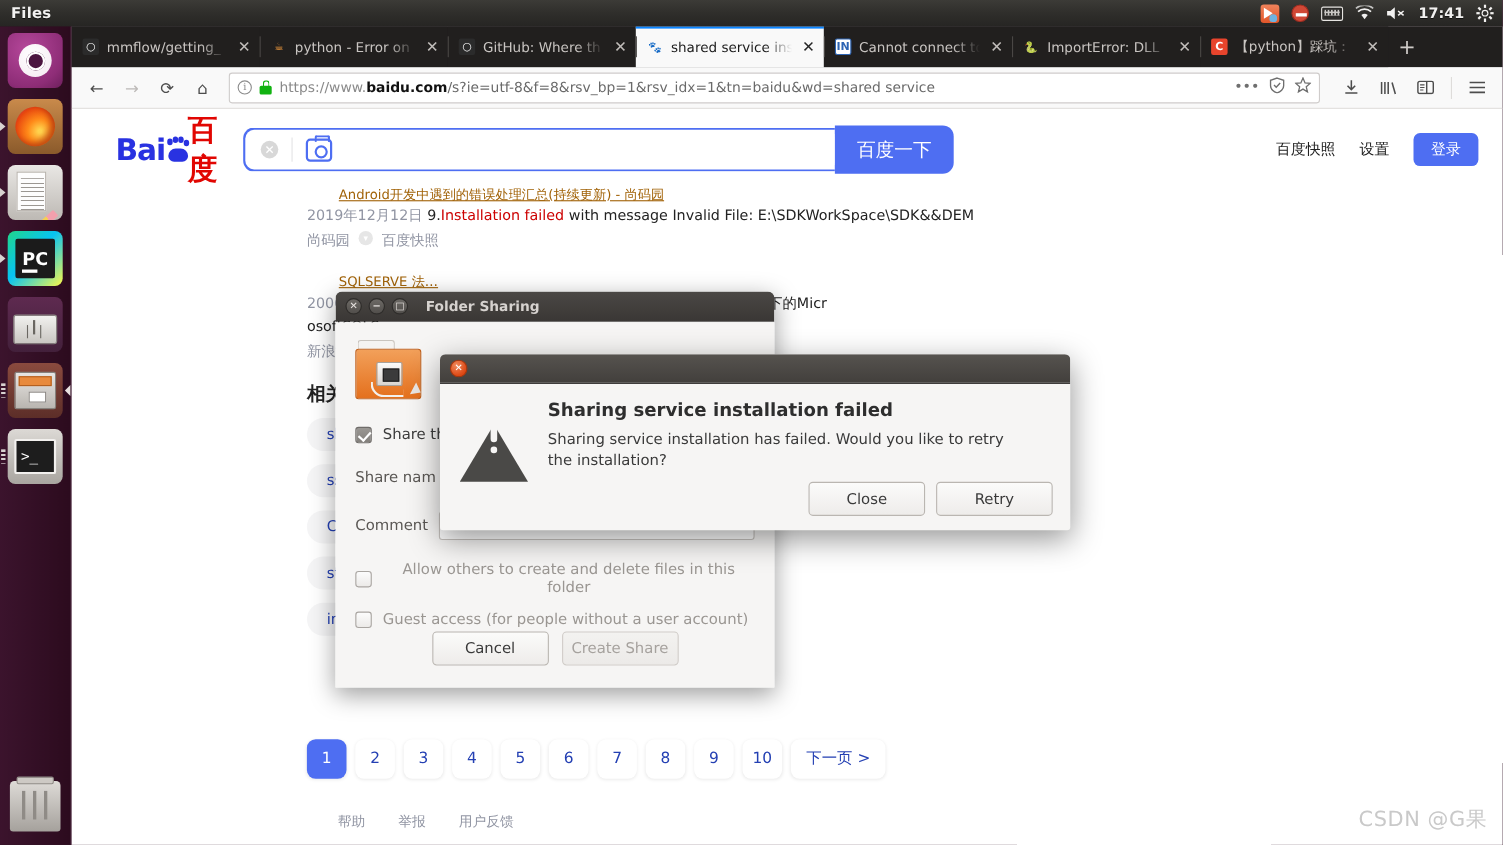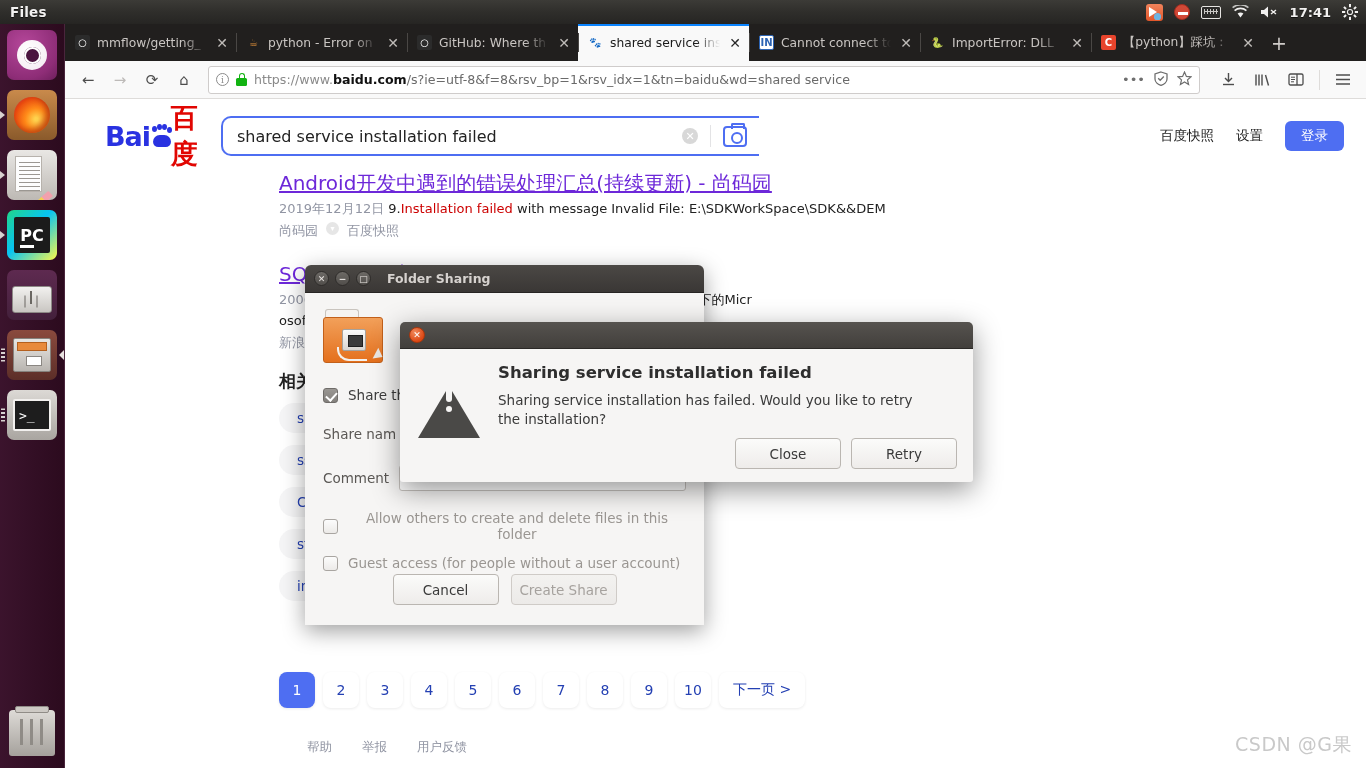--- a/index.html
+++ b/index.html
@@ -241,22 +241,22 @@
   #search-btn { width: 108px; height: 44px; background:#4e6ef2; color:#fff;
     border-radius: 0 10px 10px 0; font-size:17px; display:flex; align-items:center;
     justify-content:center; }
   #header-right { margin-left:auto; display:flex; align-items:center; gap: 22px;
     padding-right: 22px; font-size: 13.5px; color:#222; }
   #login-btn { background:#4e6ef2; color:#fff; border-radius:6px;
     padding: 6px 16px; font-size: 13.5px; }
 
   #results { padding-left: 214px; padding-top: 8px; }
   .result { margin-bottom: 18px; }
-  .result-title { font-size: 20px; color:#6d28d9; text-decoration: underline;
-    line-height: 1.45; }
+  .result-title { font-size: 12px; color:#a16207; text-decoration: underline;
+    line-height: 1.45; margin-left: 29px; }
   .result-line { font-size: 13px; color:#222; line-height: 1.62; }
   .result-date { color:#9195a3; }
   .result-em { color:#c00; }
   .result-src { font-size: 13px; color:#9195a3; margin-top: 3px;
     display:flex; gap:8px; }
   .arrow-circle { width:13px;height:13px;border-radius:50%;background:#e6e6e6;
     display:inline-flex;align-items:center;justify-content:center;color:#fff;font-size:8px;}
 
   #related { margin-top: 16px; }
   #related-title { font-size: 17px; color:#222; font-weight: bold;
@@ -565,25 +565,25 @@
             <i style="left:6px;top:-1px"></i>
             <i style="left:11px;top:-1px"></i>
             <i style="left:16px;top:2px"></i>
           <span class="pad"></span>
         </span>
         <span class="cn">百度</span>
       </div>
 
       <div id="search-wrap">
         <div id="search-box">
-          <input id="search-input" value="shared service installation failed" style="">
           <span id="clear-ico">✕</span>
           <span id="cam-sep"></span>
           <span id="cam-ico"></span>
         </div>
+        <div id="search-btn">百度一下</div>
       </div>
 
       <div id="header-right">
         <span>百度快照</span>
         <span>设置</span>
         <span id="login-btn">登录</span>
       </div>
     </div>
 
     <div id="results">

